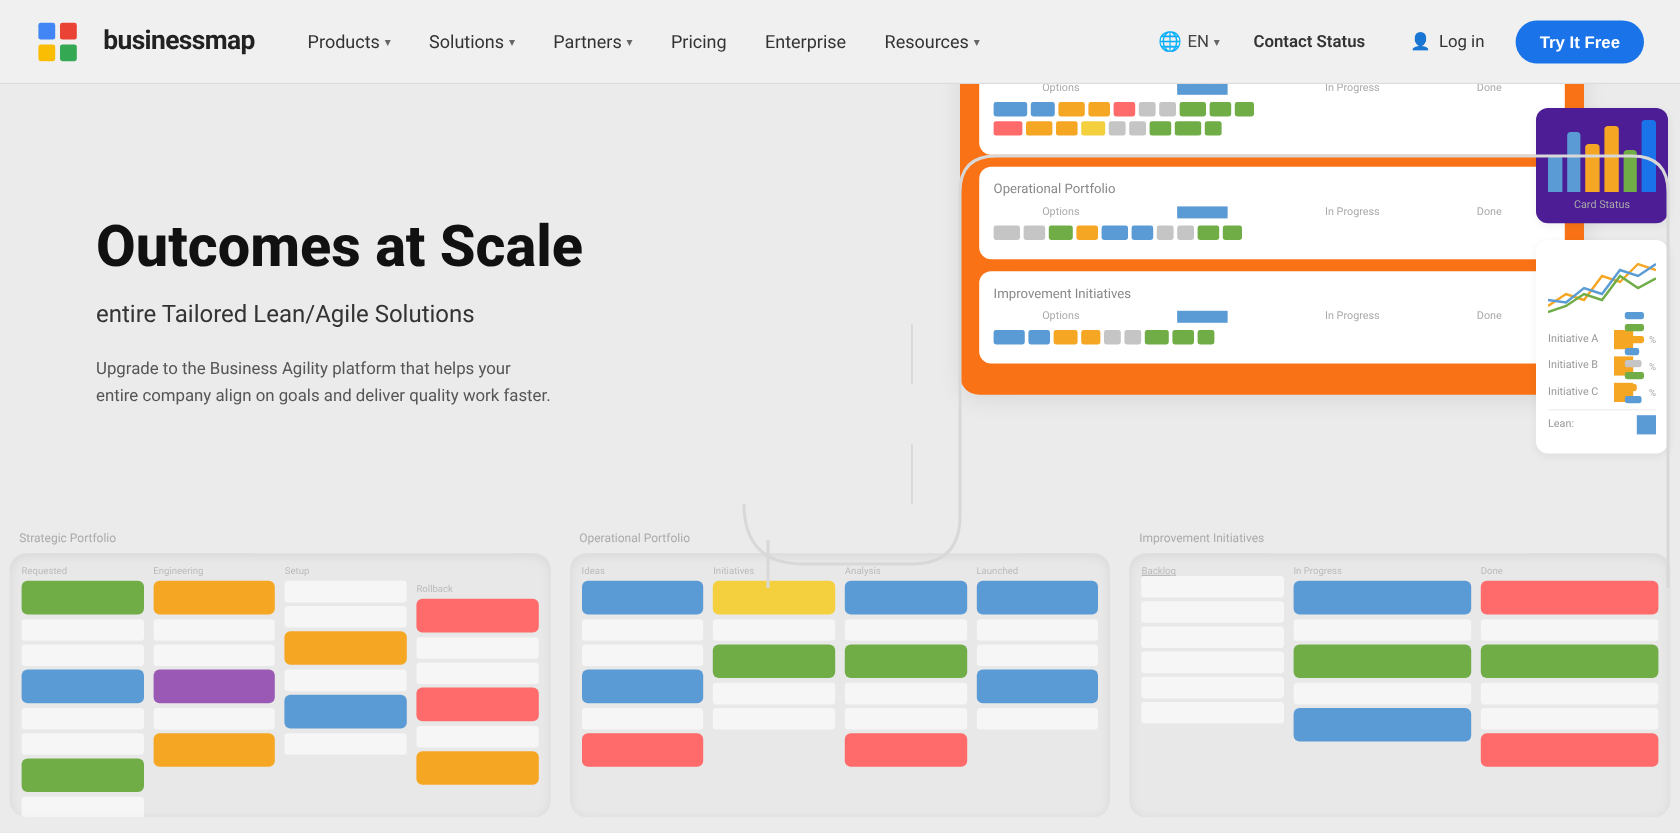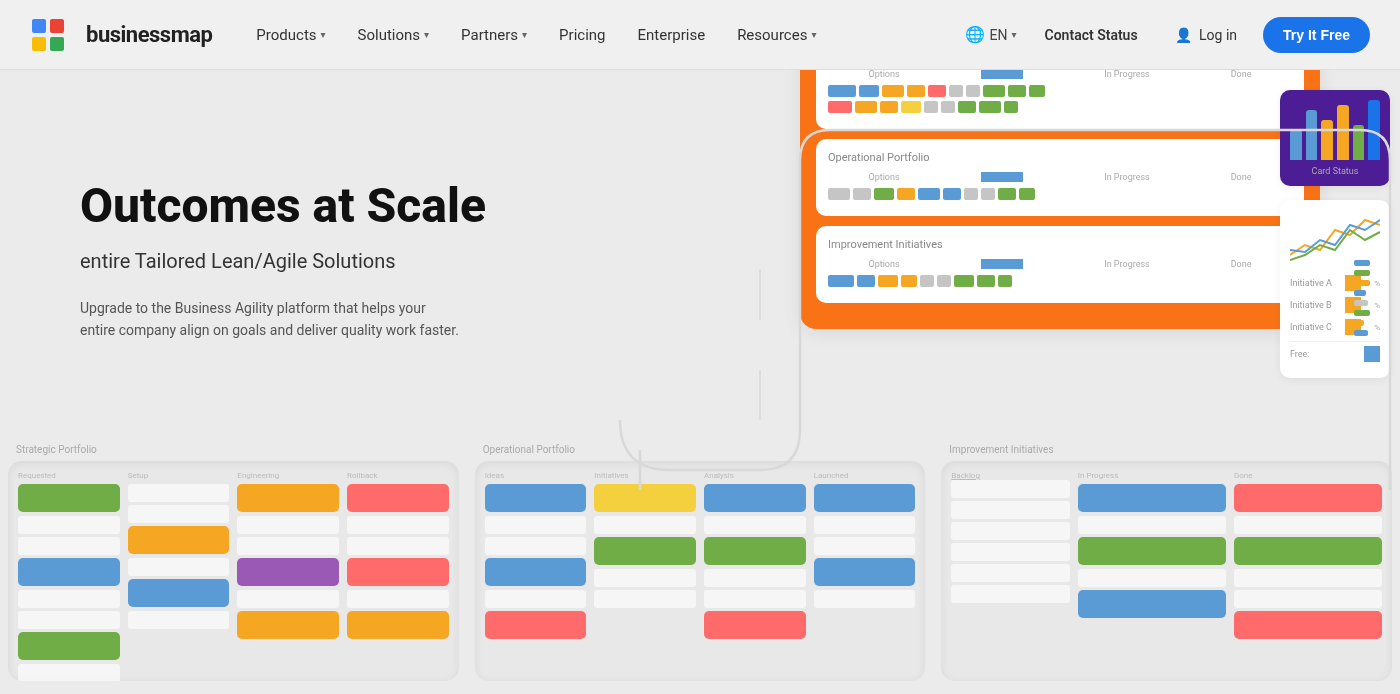--- a/index.html
+++ b/index.html
@@ -471,21 +471,21 @@
         <span class="number-label">Initiative B</span>
         <span class="number-val orange" style="font-size:14px;">49</span>
         <span style="font-size:8px;color:#aaa;">%</span>
       </div>
       <div class="number-row">
         <span class="number-label">Initiative C</span>
         <span class="number-val orange" style="font-size:14px;">19</span>
         <span style="font-size:8px;color:#aaa;">%</span>
       </div>
       <div class="number-row" style="border-top:1px solid #eee; padding-top:4px; margin-top:2px;">
-        <span class="number-label">Free:</span>
+        <span class="number-label">Lean:</span>
         <span class="number-val blue" style="font-size:14px;">42</span>
       </div>
     </div>
   </div>
 
   <div style="position:absolute; right:30px; top:260px; width:16px; display:flex; flex-direction:column; gap:4px;">
     <div class="h-bar blue" style="width:16px; height:6px;"></div>
     <div class="h-bar green" style="width:16px; height:6px;"></div>
     <div class="h-bar orange" style="width:16px; height:6px;"></div>
     <div class="h-bar blue" style="width:12px; height:6px;"></div>
@@ -508,40 +508,40 @@
             <div class="k-card-sm"></div>
             <div class="k-card-sm"></div>
             <div class="k-card blue" style="margin-bottom:4px;"></div>
             <div class="k-card-sm"></div>
             <div class="k-card-sm"></div>
             <div class="k-card green" style="margin-bottom:4px;"></div>
             <div class="k-card-sm"></div>
           </div>
 
           <div style="flex:1;">
-            <div style="font-size:8px;color:#bbb;margin-bottom:4px;">Setup</div>
-            <div class="k-card-sm"></div>
-            <div class="k-card-sm"></div>
-            <div class="k-card orange" style="margin-bottom:4px;"></div>
-            <div class="k-card-sm"></div>
-            <div class="k-card blue" style="margin-bottom:4px;"></div>
-            <div class="k-card-sm"></div>
-          </div>
-
-          <div style="flex:1;">
             <div style="font-size:8px;color:#bbb;margin-bottom:4px;">Engineering</div>
             <div class="k-card orange" style="margin-bottom:4px;"></div>
             <div class="k-card-sm"></div>
             <div class="k-card-sm"></div>
             <div class="k-card purple" style="margin-bottom:4px;"></div>
             <div class="k-card-sm"></div>
             <div class="k-card orange" style="margin-bottom:4px;"></div>
           </div>
 
           <div style="flex:1;">
+            <div style="font-size:8px;color:#bbb;margin-bottom:4px;">Setup</div>
+            <div class="k-card-sm"></div>
+            <div class="k-card-sm"></div>
+            <div class="k-card orange" style="margin-bottom:4px;"></div>
+            <div class="k-card-sm"></div>
+            <div class="k-card blue" style="margin-bottom:4px;"></div>
+            <div class="k-card-sm"></div>
+          </div>
+
+          <div style="flex:1;margin-top:15px;">
             <div style="font-size:8px;color:#bbb;margin-bottom:4px;">Rollback</div>
             <div class="k-card red" style="margin-bottom:4px;"></div>
             <div class="k-card-sm"></div>
             <div class="k-card-sm"></div>
             <div class="k-card red" style="margin-bottom:4px;"></div>
             <div class="k-card-sm"></div>
             <div class="k-card orange" style="margin-bottom:4px;"></div>
           </div>
 
         </div>

